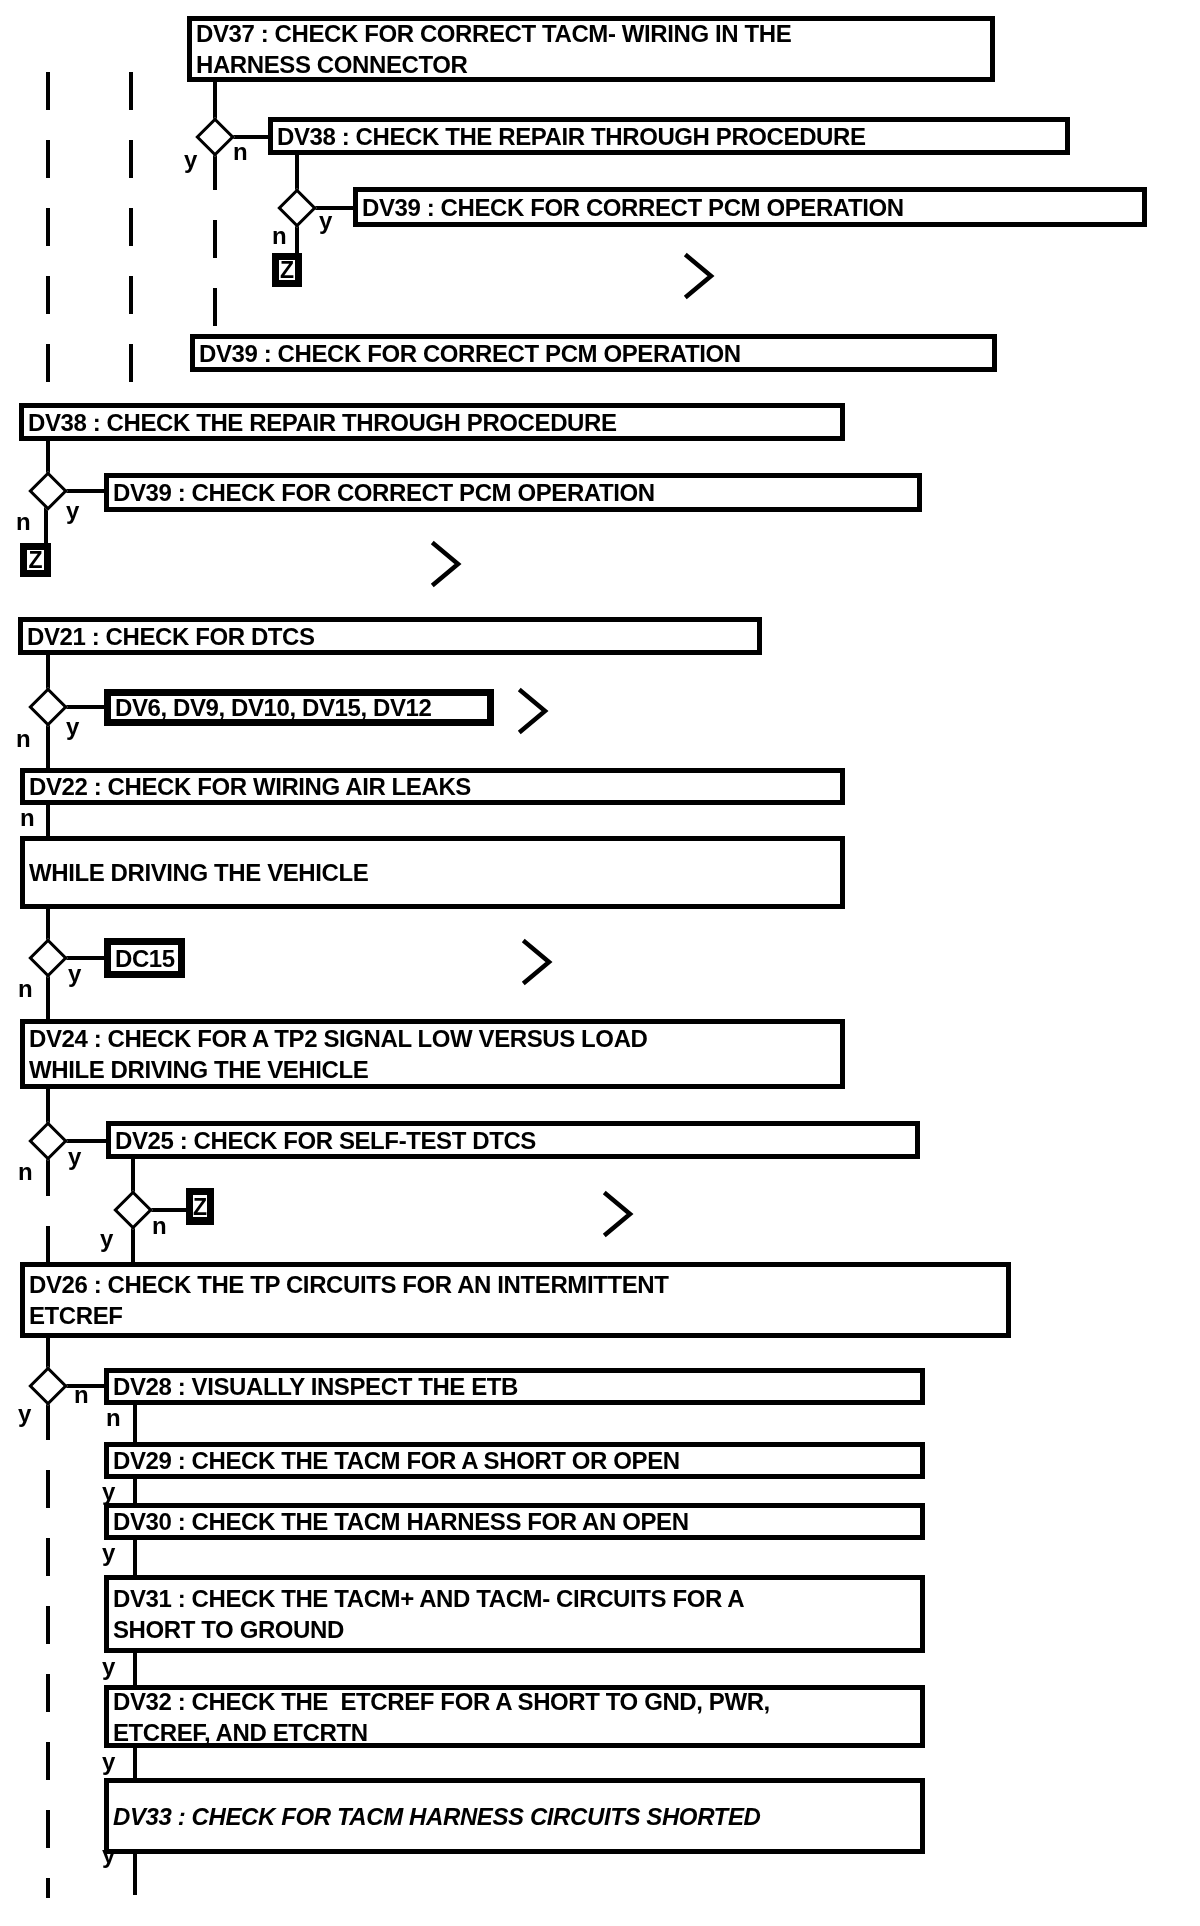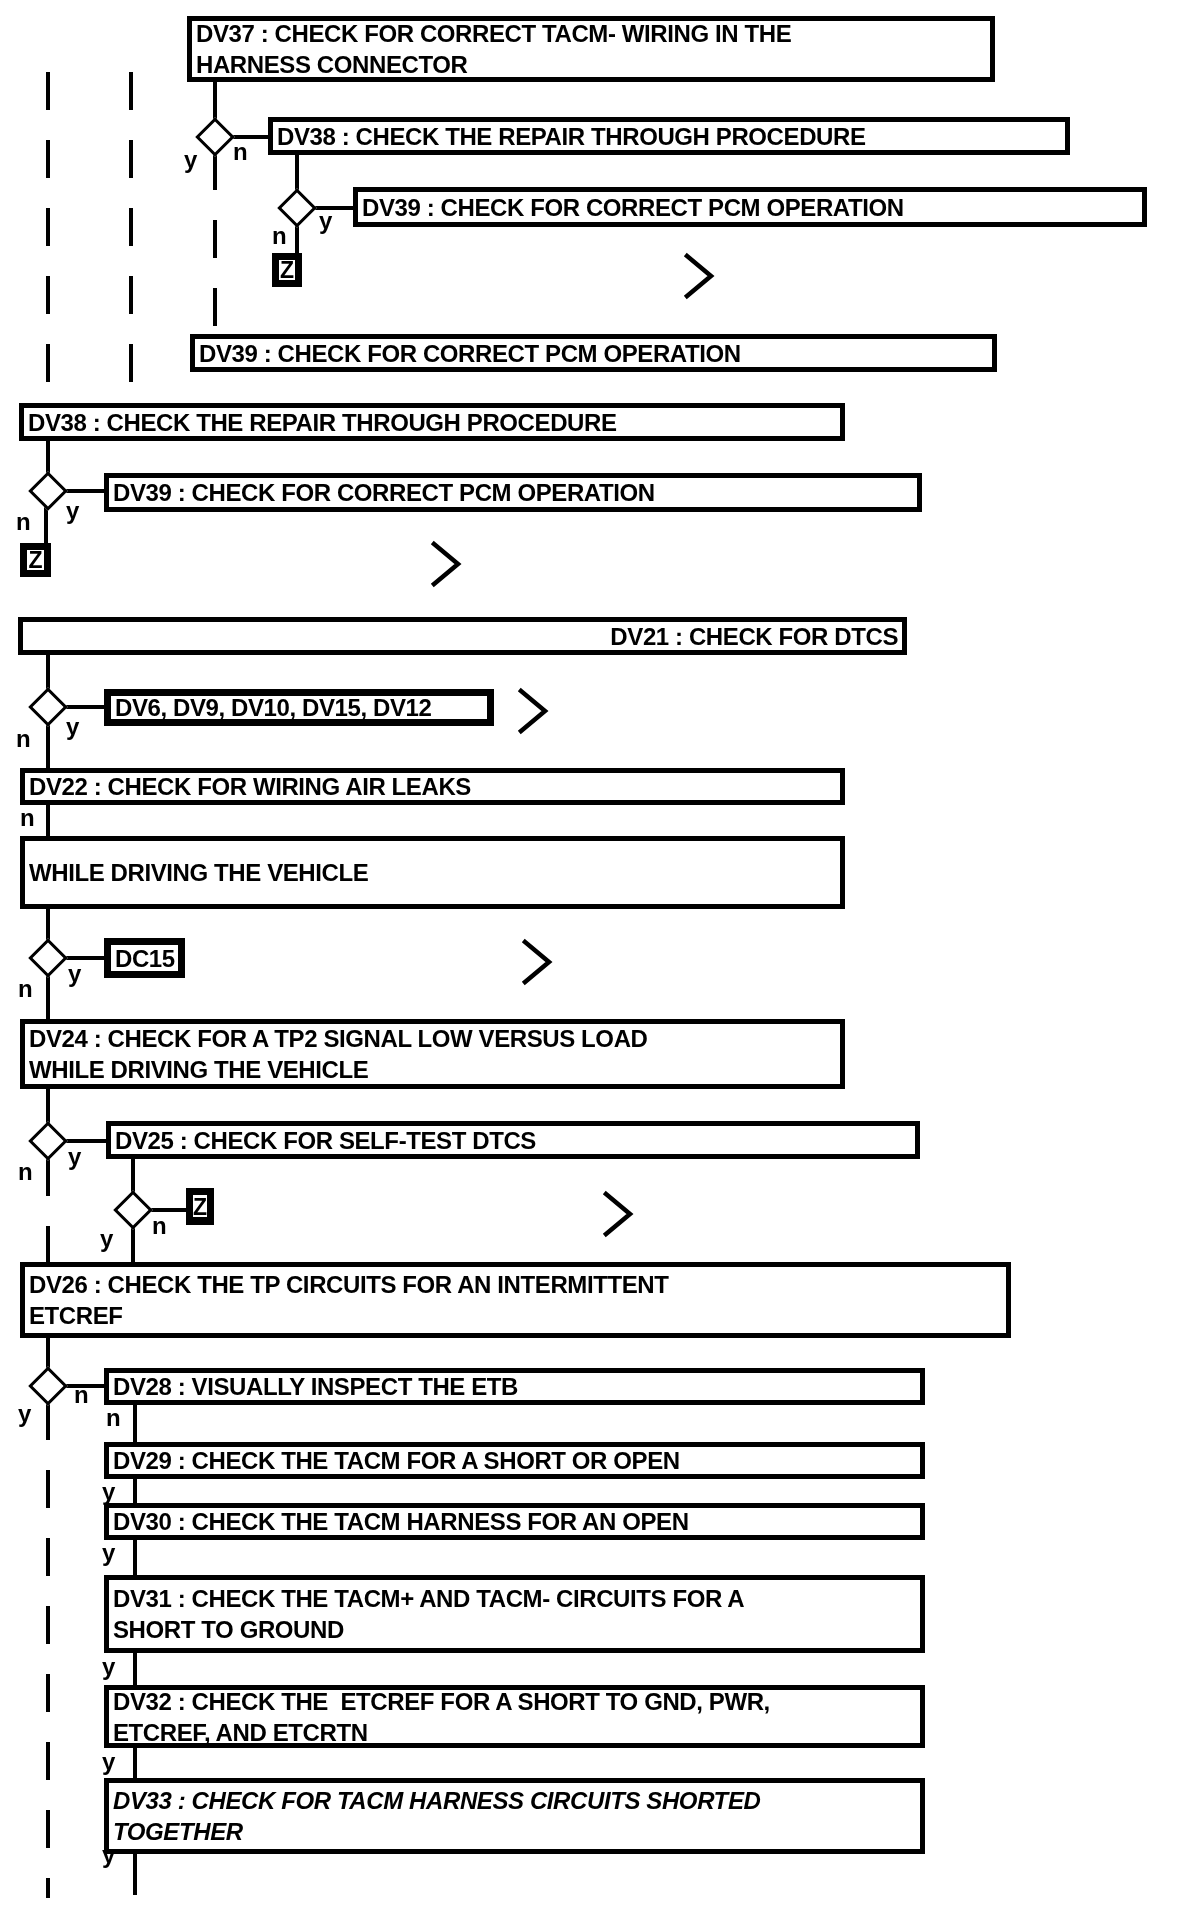--- a/index.html
+++ b/index.html
@@ -89,21 +89,21 @@
     <span>DV39 : CHECK FOR CORRECT PCM OPERATION</span>
   </div>
   <div class="vl" style="left:44px;top:505px;height:40px;"></div>
   <div class="box heavy zbox" style="left:20px;top:543px;width:31px;height:34px;">
     <span>Z</span>
   </div>
   <svg class="chev" style="left:430px;top:540px;" width="32" height="48" viewBox="0 0 32 48">
     <path d="M4 4 L28 24 L4 44" fill="none" stroke="#000" stroke-width="4.5" stroke-linecap="square"></path>
   </svg>
 
-  <div class="box" style="left:18px;top:617px;width:889px;height:38px;text-align:right;">
+  <div class="box" style="left:18px;top:617px;width:744px;height:38px;">
     <span>DV21 : CHECK FOR DTCS</span>
   </div>
   <div class="vl" style="left:46px;top:655px;height:38px;"></div>
   <div class="diamond" style="left:34px;top:693px;"></div>
   <div class="lbl" style="left:66px;top:715px;">y</div>
   <div class="lbl" style="left:16px;top:727px;">n</div>
   <div class="hl" style="left:62px;top:705px;width:42px;"></div>
   <div class="box heavy" style="left:104px;top:689px;width:390px;height:37px;">
     <span>DV6, DV9, DV10, DV15, DV12</span>
   </div>
@@ -199,18 +199,17 @@
 
   <div class="box" style="left:104px;top:1685px;width:821px;height:63px;">
     <span>DV32 : CHECK THE  ETCREF FOR A SHORT TO GND, PWR,</span>
     <span>ETCREF, AND ETCRTN</span>
   </div>
   <div class="lbl" style="left:102px;top:1750px;">y</div>
   <div class="vl" style="left:133px;top:1748px;height:32px;"></div>
 
   <div class="box" style="left:104px;top:1778px;width:821px;height:76px;font-style:italic;">
     <span>DV33 : CHECK FOR TACM HARNESS CIRCUITS SHORTED</span>
-    <span>TOGETHER</span>
   </div>
   <div class="lbl" style="left:102px;top:1843px;">y</div>
   <div class="vl" style="left:133px;top:1841px;height:54px;"></div>
 
 </div>
 
 </body></html>

